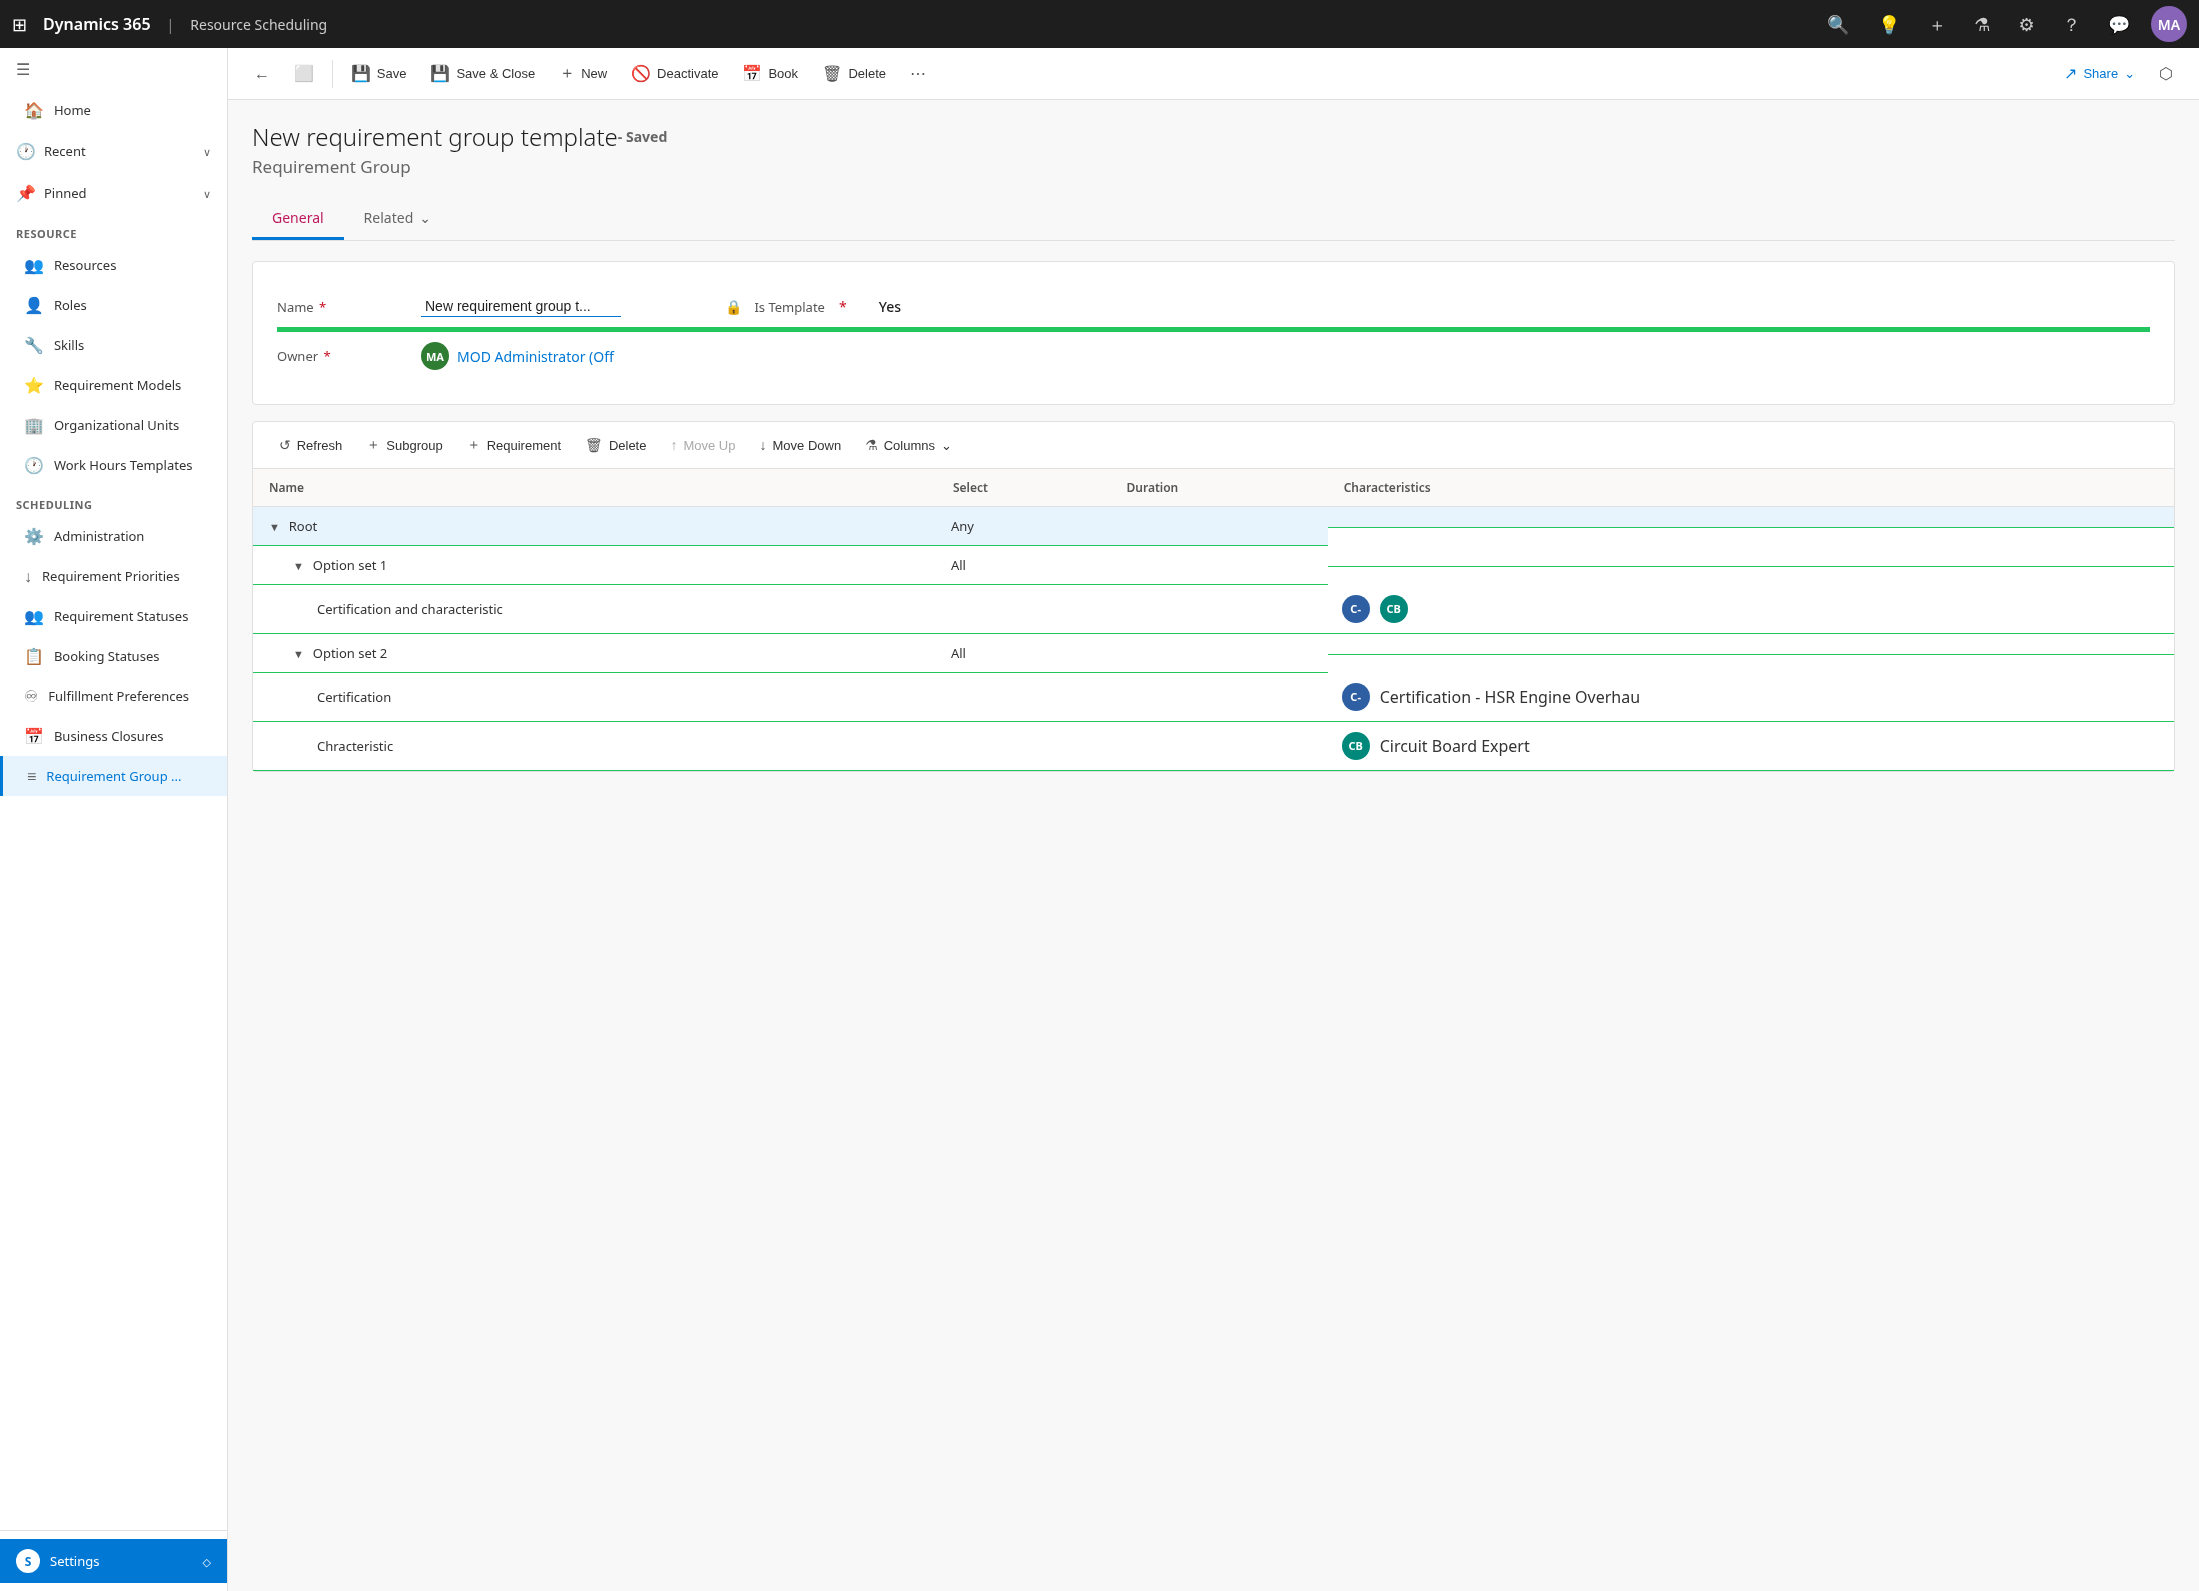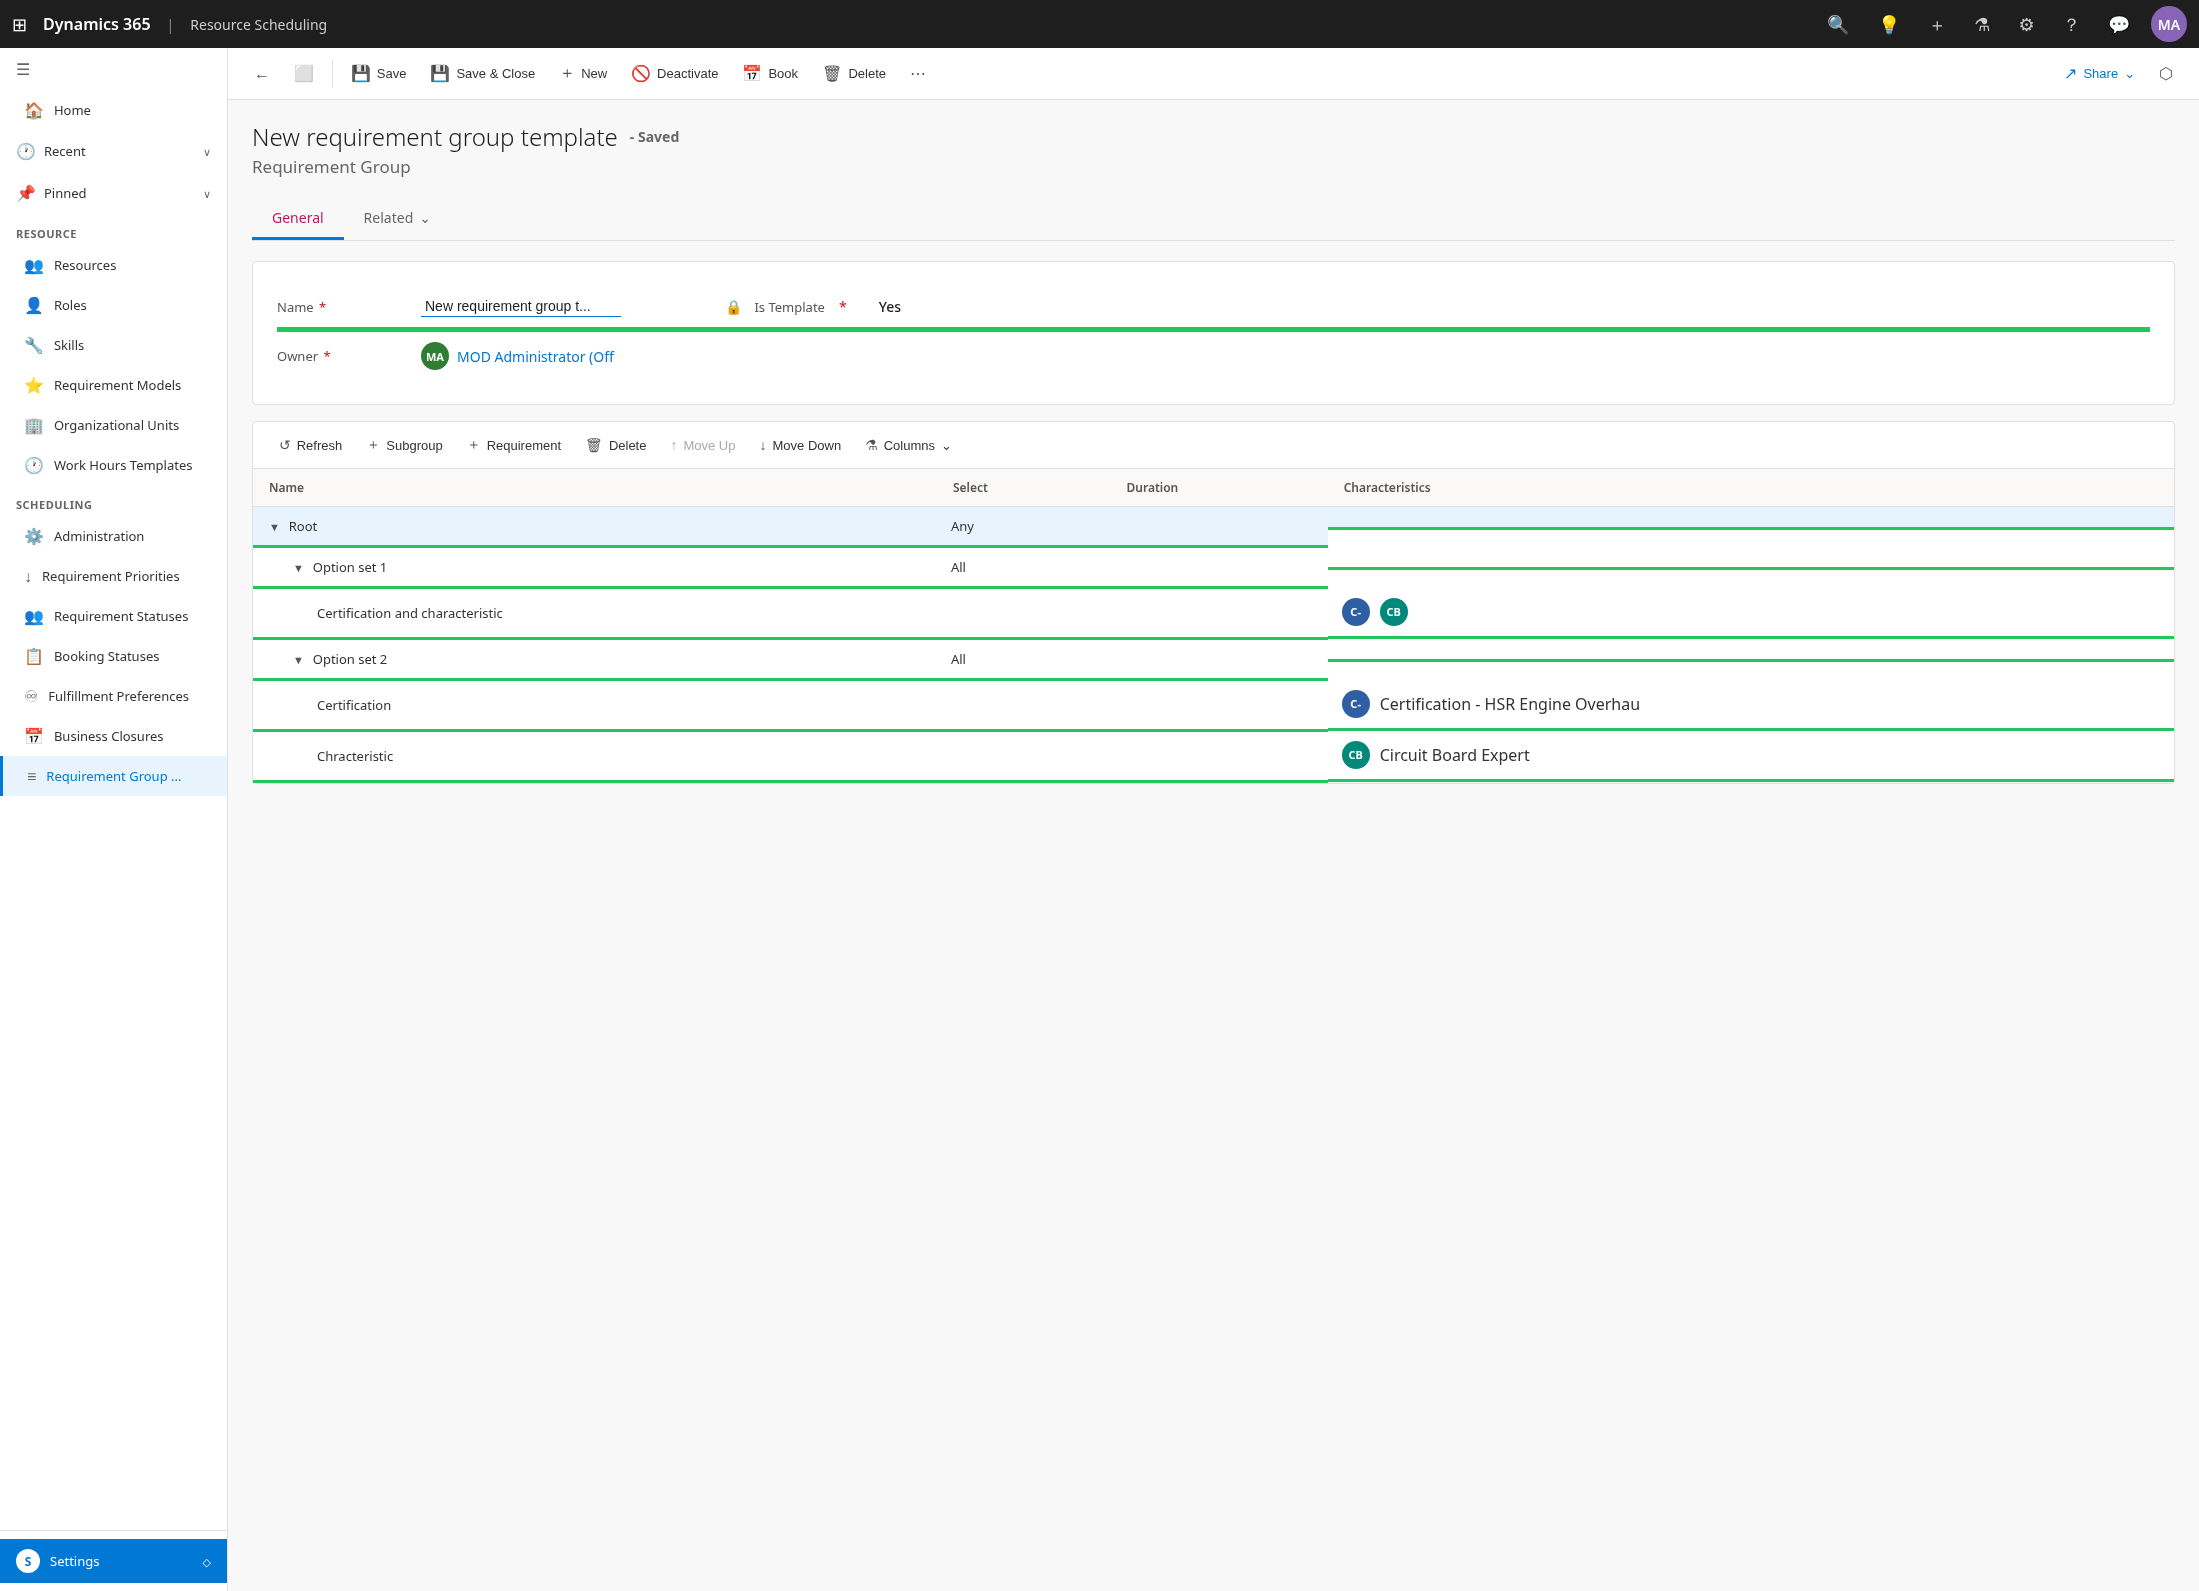--- a/index.html
+++ b/index.html
@@ -70,21 +70,21 @@
     .cmd-divider { width: 1px; height: 28px; background: #e0e0e0; margin: 0 4px; }
     .cmd-spacer { flex: 1; }
     .cmd-btn.share-btn { color: #0078d4; }
     .cmd-btn.share-btn .icon { color: #0078d4; }
 
     
     .page-content { flex: 1; overflow-y: auto; padding: 20px 24px; background: #f8f8f8; }
 
     
     .page-header { margin-bottom: 20px; }
-    .page-title { font-size: 24px; font-weight: 300; color: #1f1f1f; display: flex; align-items: center; gap: 12px; }
+    .page-title { font-size: 24px; font-weight: 300; color: #1f1f1f; display: flex; align-items: center; }
     .saved-badge { font-size: 14px; color: #666; font-weight: 700; }
     .page-subtitle { font-size: 17px; color: #666; margin-top: 2px; }
 
     
     .tabs { display: flex; gap: 0; margin-bottom: 20px; border-bottom: 1px solid #e0e0e0; }
     .tab {
       padding: 10px 20px; cursor: pointer; font-size: 14px; color: #666;
       border-bottom: 3px solid transparent; display: flex; align-items: center; gap: 6px;
     }
     .tab.active { color: #be185d; border-bottom-color: #0078d4; font-weight: 400; }
@@ -124,21 +124,21 @@
     .grid-btn .icon { font-size: 14px; color: #555; }
     .grid-btn.disabled { color: #aaa; cursor: default; }
     .grid-btn.disabled .icon { color: #aaa; }
 
     
     .data-table { width: 100%; border-collapse: collapse; }
     .data-table th {
       text-align: left; padding: 10px 16px; font-size: 12px; font-weight: 600;
       color: #555; border-bottom: 1px solid #e0e0e0; background: #faf9f8;
     }
-    .data-table td { padding: 10px 14px; font-size: 13px; color: #333; border-bottom: 3px solid #22c55e; }
+    .data-table td { padding: 10px 14px; font-size: 13px; color: #333; border-bottom: 1px solid #22c55e; }
     .data-table tr.selected td { background: #e8f4fd; }
     .row-indent-0 td:first-child { padding-left: 16px; }
     .row-indent-1 td:first-child { padding-left: 32px; }
     .row-indent-2 td:first-child { padding-left: 56px; }
     .expand-icon { font-size: 11px; margin-right: 6px; color: #555; }
 
     .char-badge {
       width: 28px; height: 28px; border-radius: 50%; display: inline-flex; align-items: center; justify-content: center;
       font-size: 11px; font-weight: 700; color: #fff; margin-right: 4px;
     }

